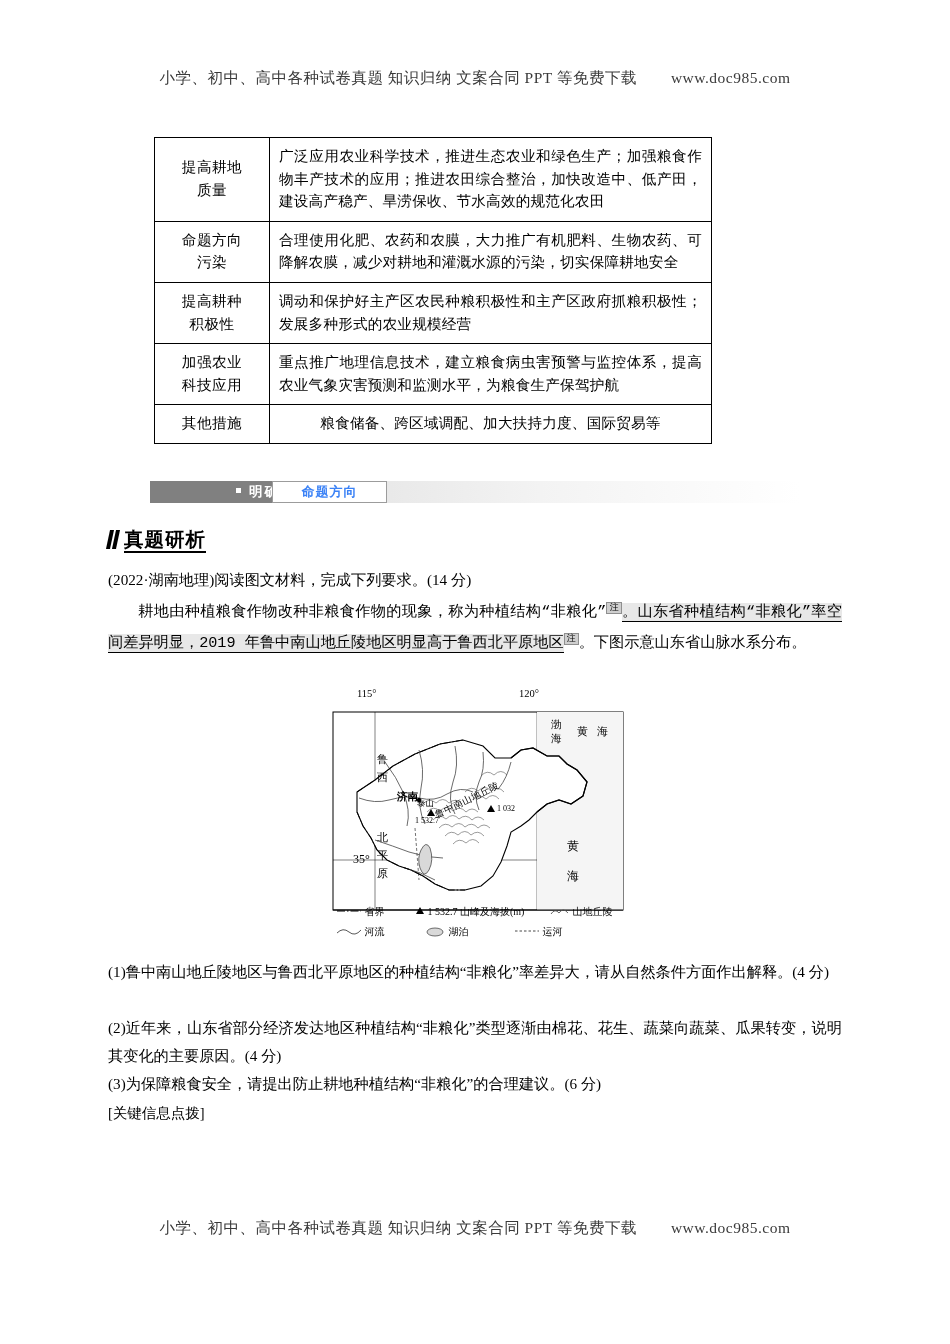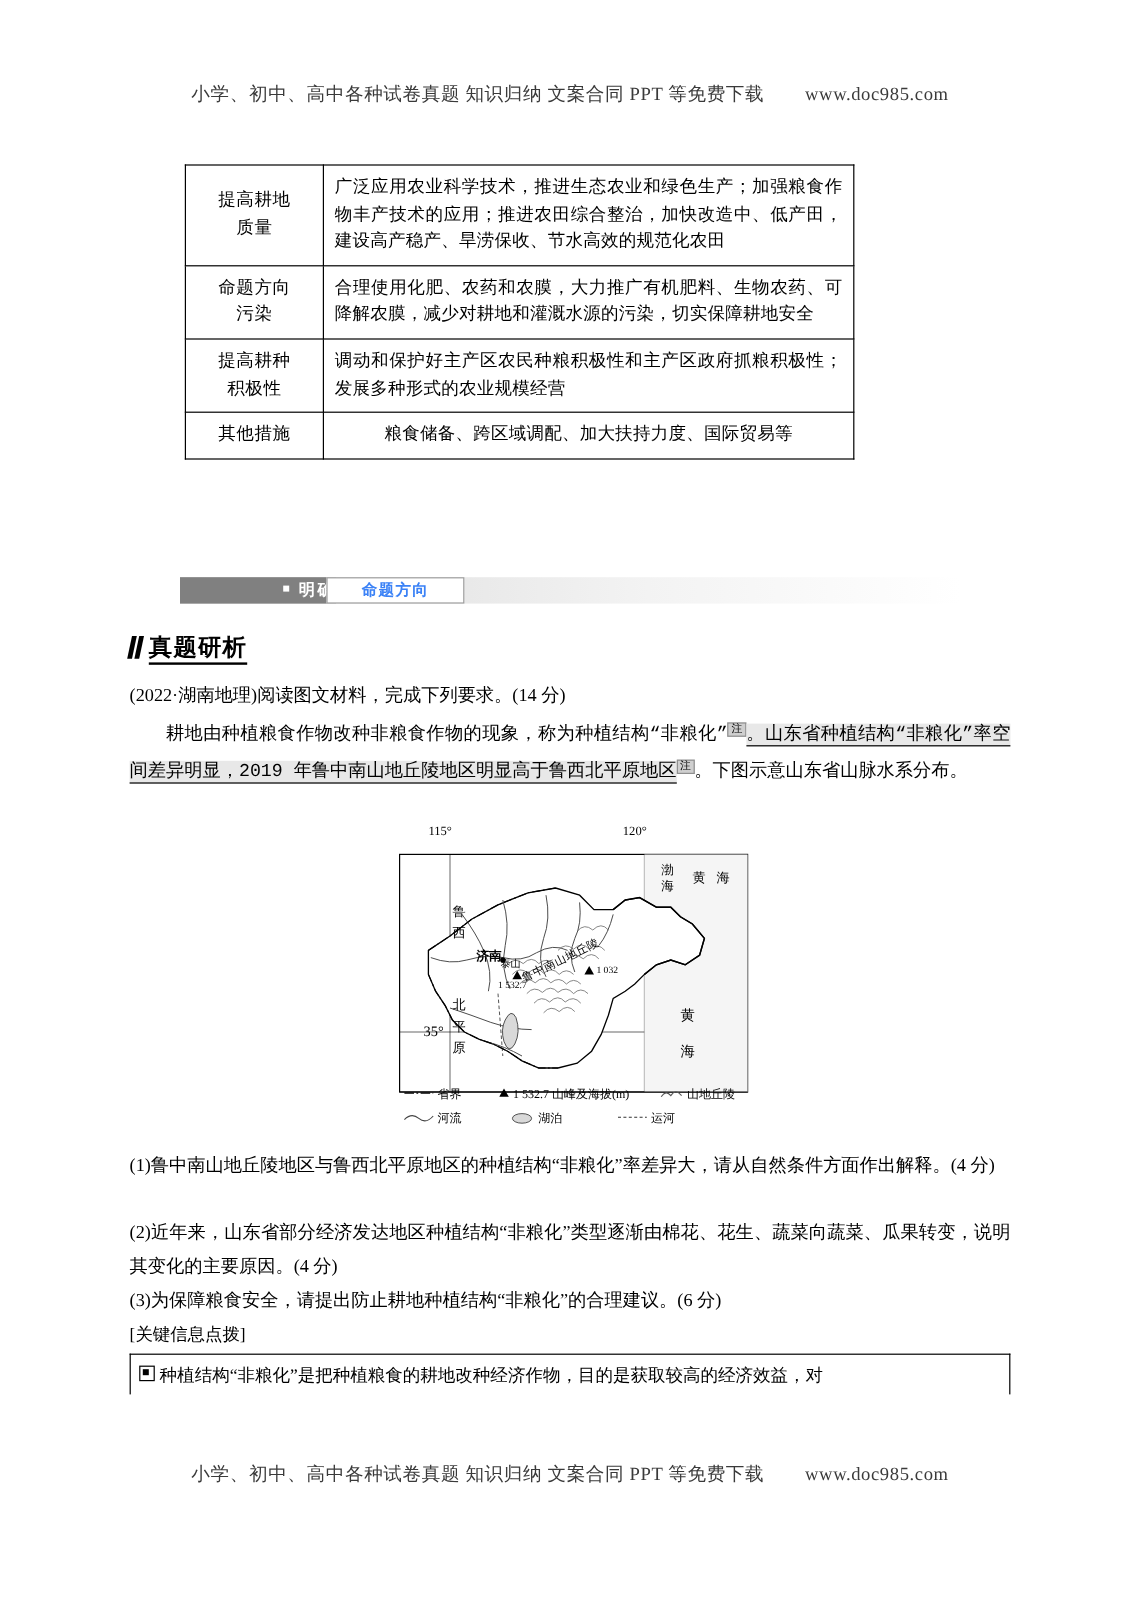--- a/index.html
+++ b/index.html
@@ -258,20 +258,27 @@
       </tr>
       <tr>
         <td class="cat">
           <div>提高耕种</div>
           <div>积极性</div>
         </td>
         <td class="desc">调动和保护好主产区农民种粮积极性和主产区政府抓粮积极性；发展多种形式的农业规模经营</td>
       </tr>
       <tr>
         <td class="cat">
+          <div>加强农业</div>
+          <div>科技应用</div>
+        </td>
+        <td class="desc">重点推广地理信息技术，建立粮食病虫害预警与监控体系，提高农业气象灾害预测和监测水平，为粮食生产保驾护航</td>
+      </tr>
+      <tr>
+        <td class="cat">
           <div>其他措施</div>
         </td>
         <td class="desc center">粮食储备、跨区域调配、加大扶持力度、国际贸易等</td>
       </tr>
     </tbody>
   </table>
 
   <div class="banner">
     <div class="bar"></div>
     <div class="dark"><span class="sq"></span><span>明确</span></div>
@@ -410,21 +417,18 @@
       </svg>
       <span>运河</span>
     </div>
   </div>
 
   <div class="q q1">(1)鲁中南山地丘陵地区与鲁西北平原地区的种植结构“非粮化”率差异大，请从自然条件方面作出解释。(4 分)</div>
   <div class="q q2">(2)近年来，山东省部分经济发达地区种植结构“非粮化”类型逐渐由棉花、花生、蔬菜向蔬菜、瓜果转变，说明其变化的主要原因。(4 分)</div>
   <div class="q q3">(3)为保障粮食安全，请提出防止耕地种植结构“非粮化”的合理建议。(6 分)</div>
 
   <div class="keyinfo">[关键信息点拨]</div>
-  <div class="keybox">
-    <span class="sq-bullet"></span><span>种植结构“非粮化”是把种植粮食的耕地改种经济作物，目的是获取较高的经济效益，对</span>
-  </div>
 
   <div class="watermark wm-bottom">
     <span>小学、初中、高中各种试卷真题  知识归纳  文案合同  PPT 等免费下载</span><span class="url">www.doc985.com</span>
   </div>
 
 </div>
 
 </body></html>

